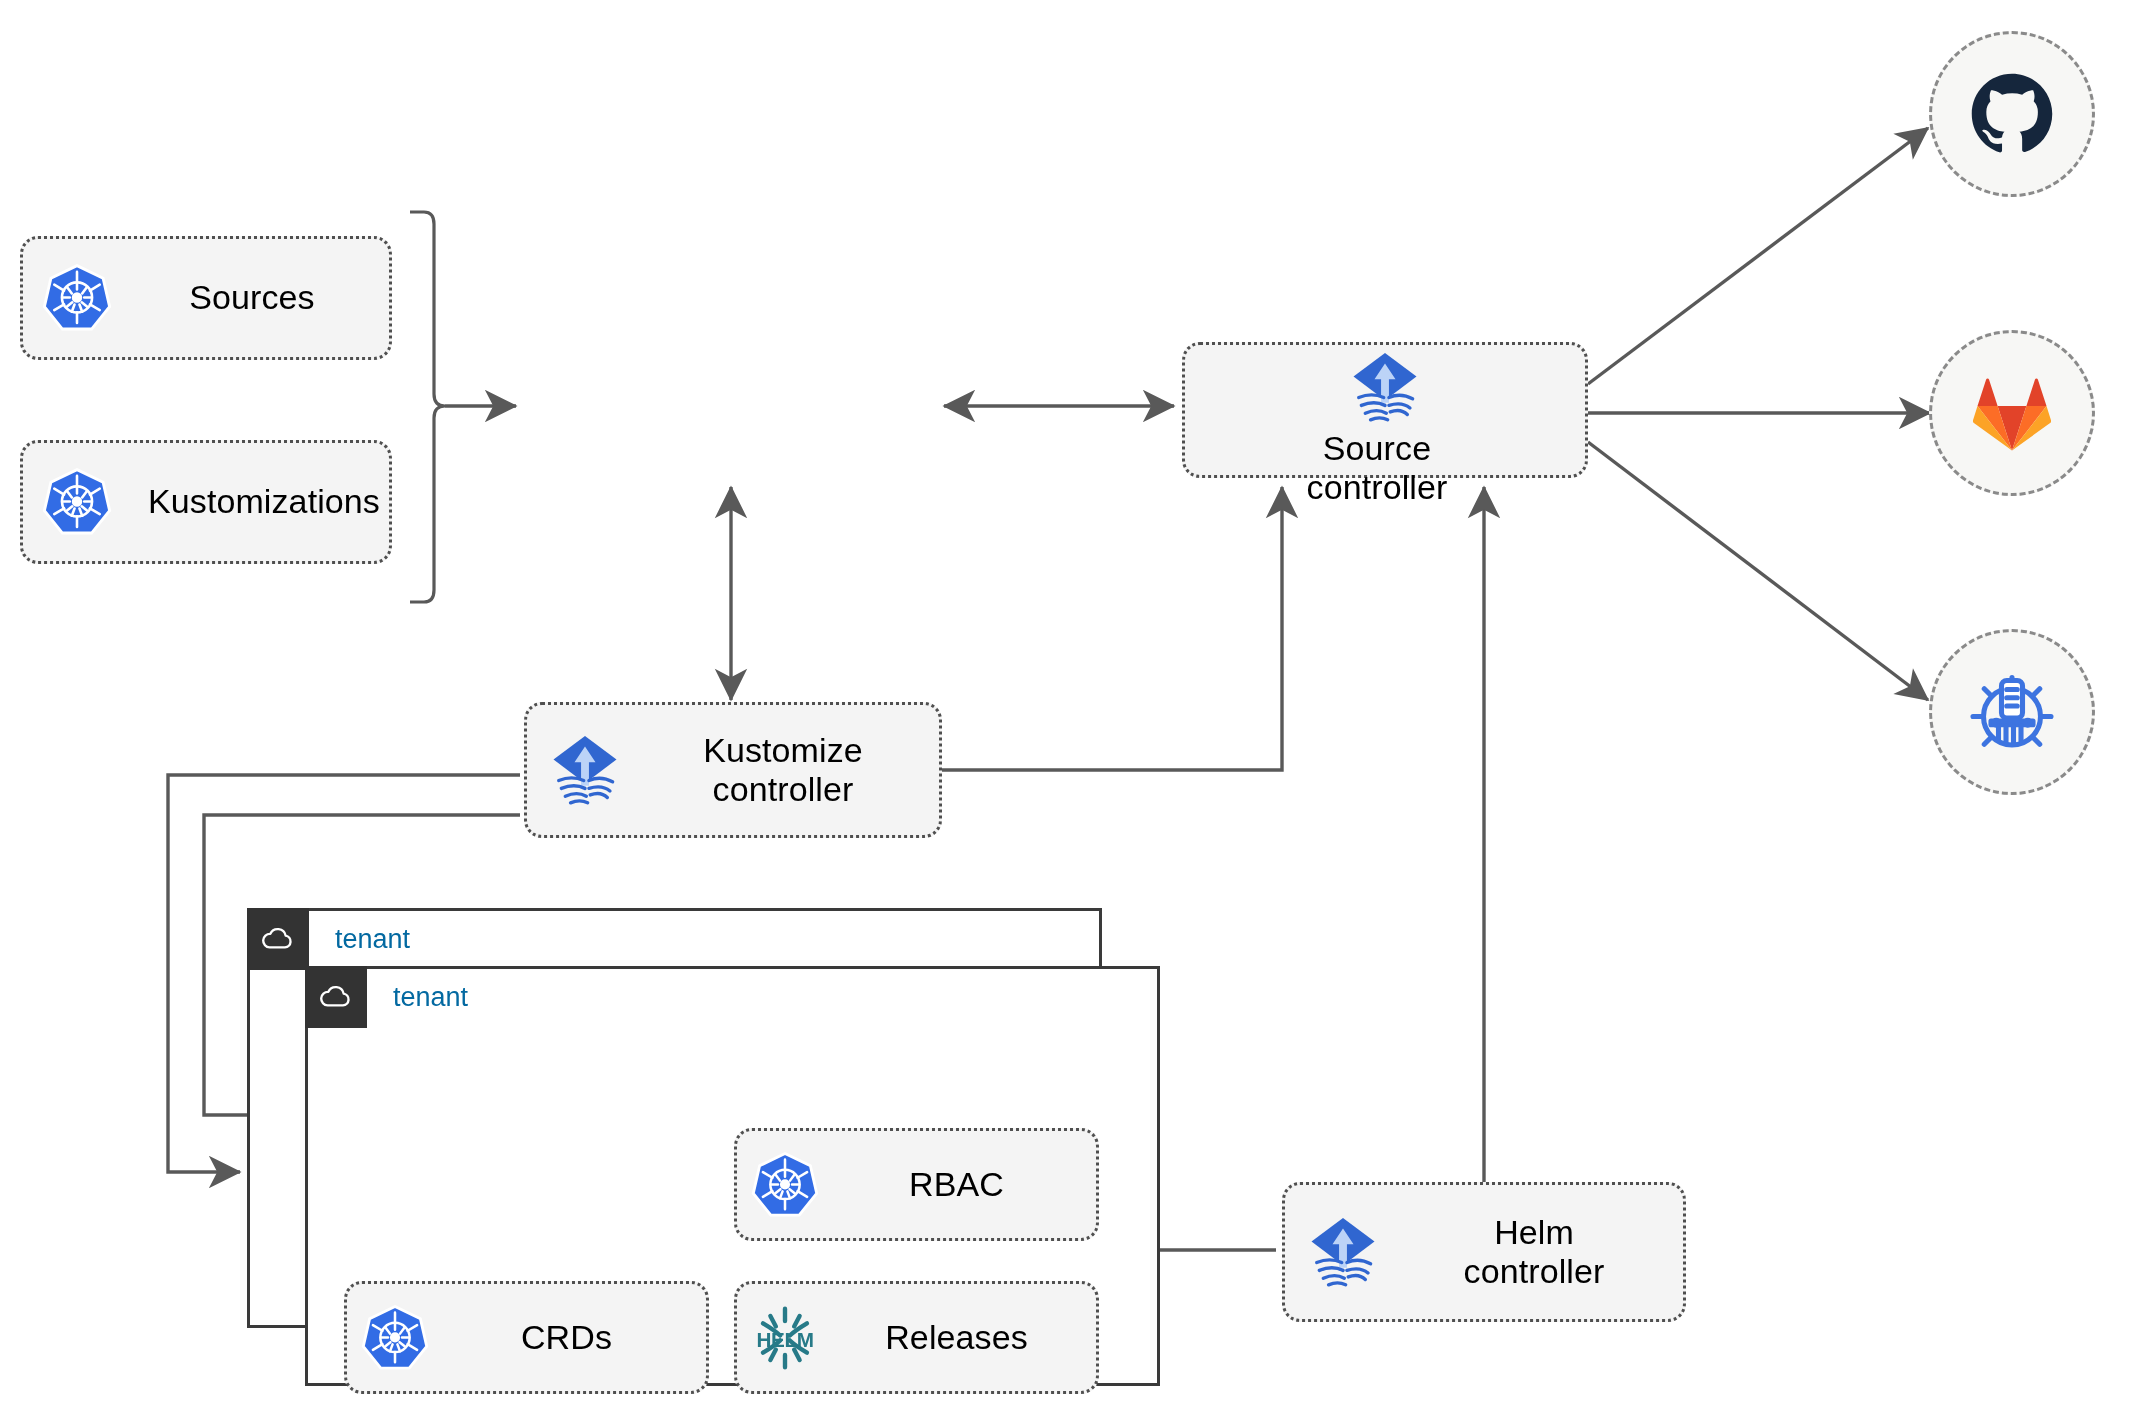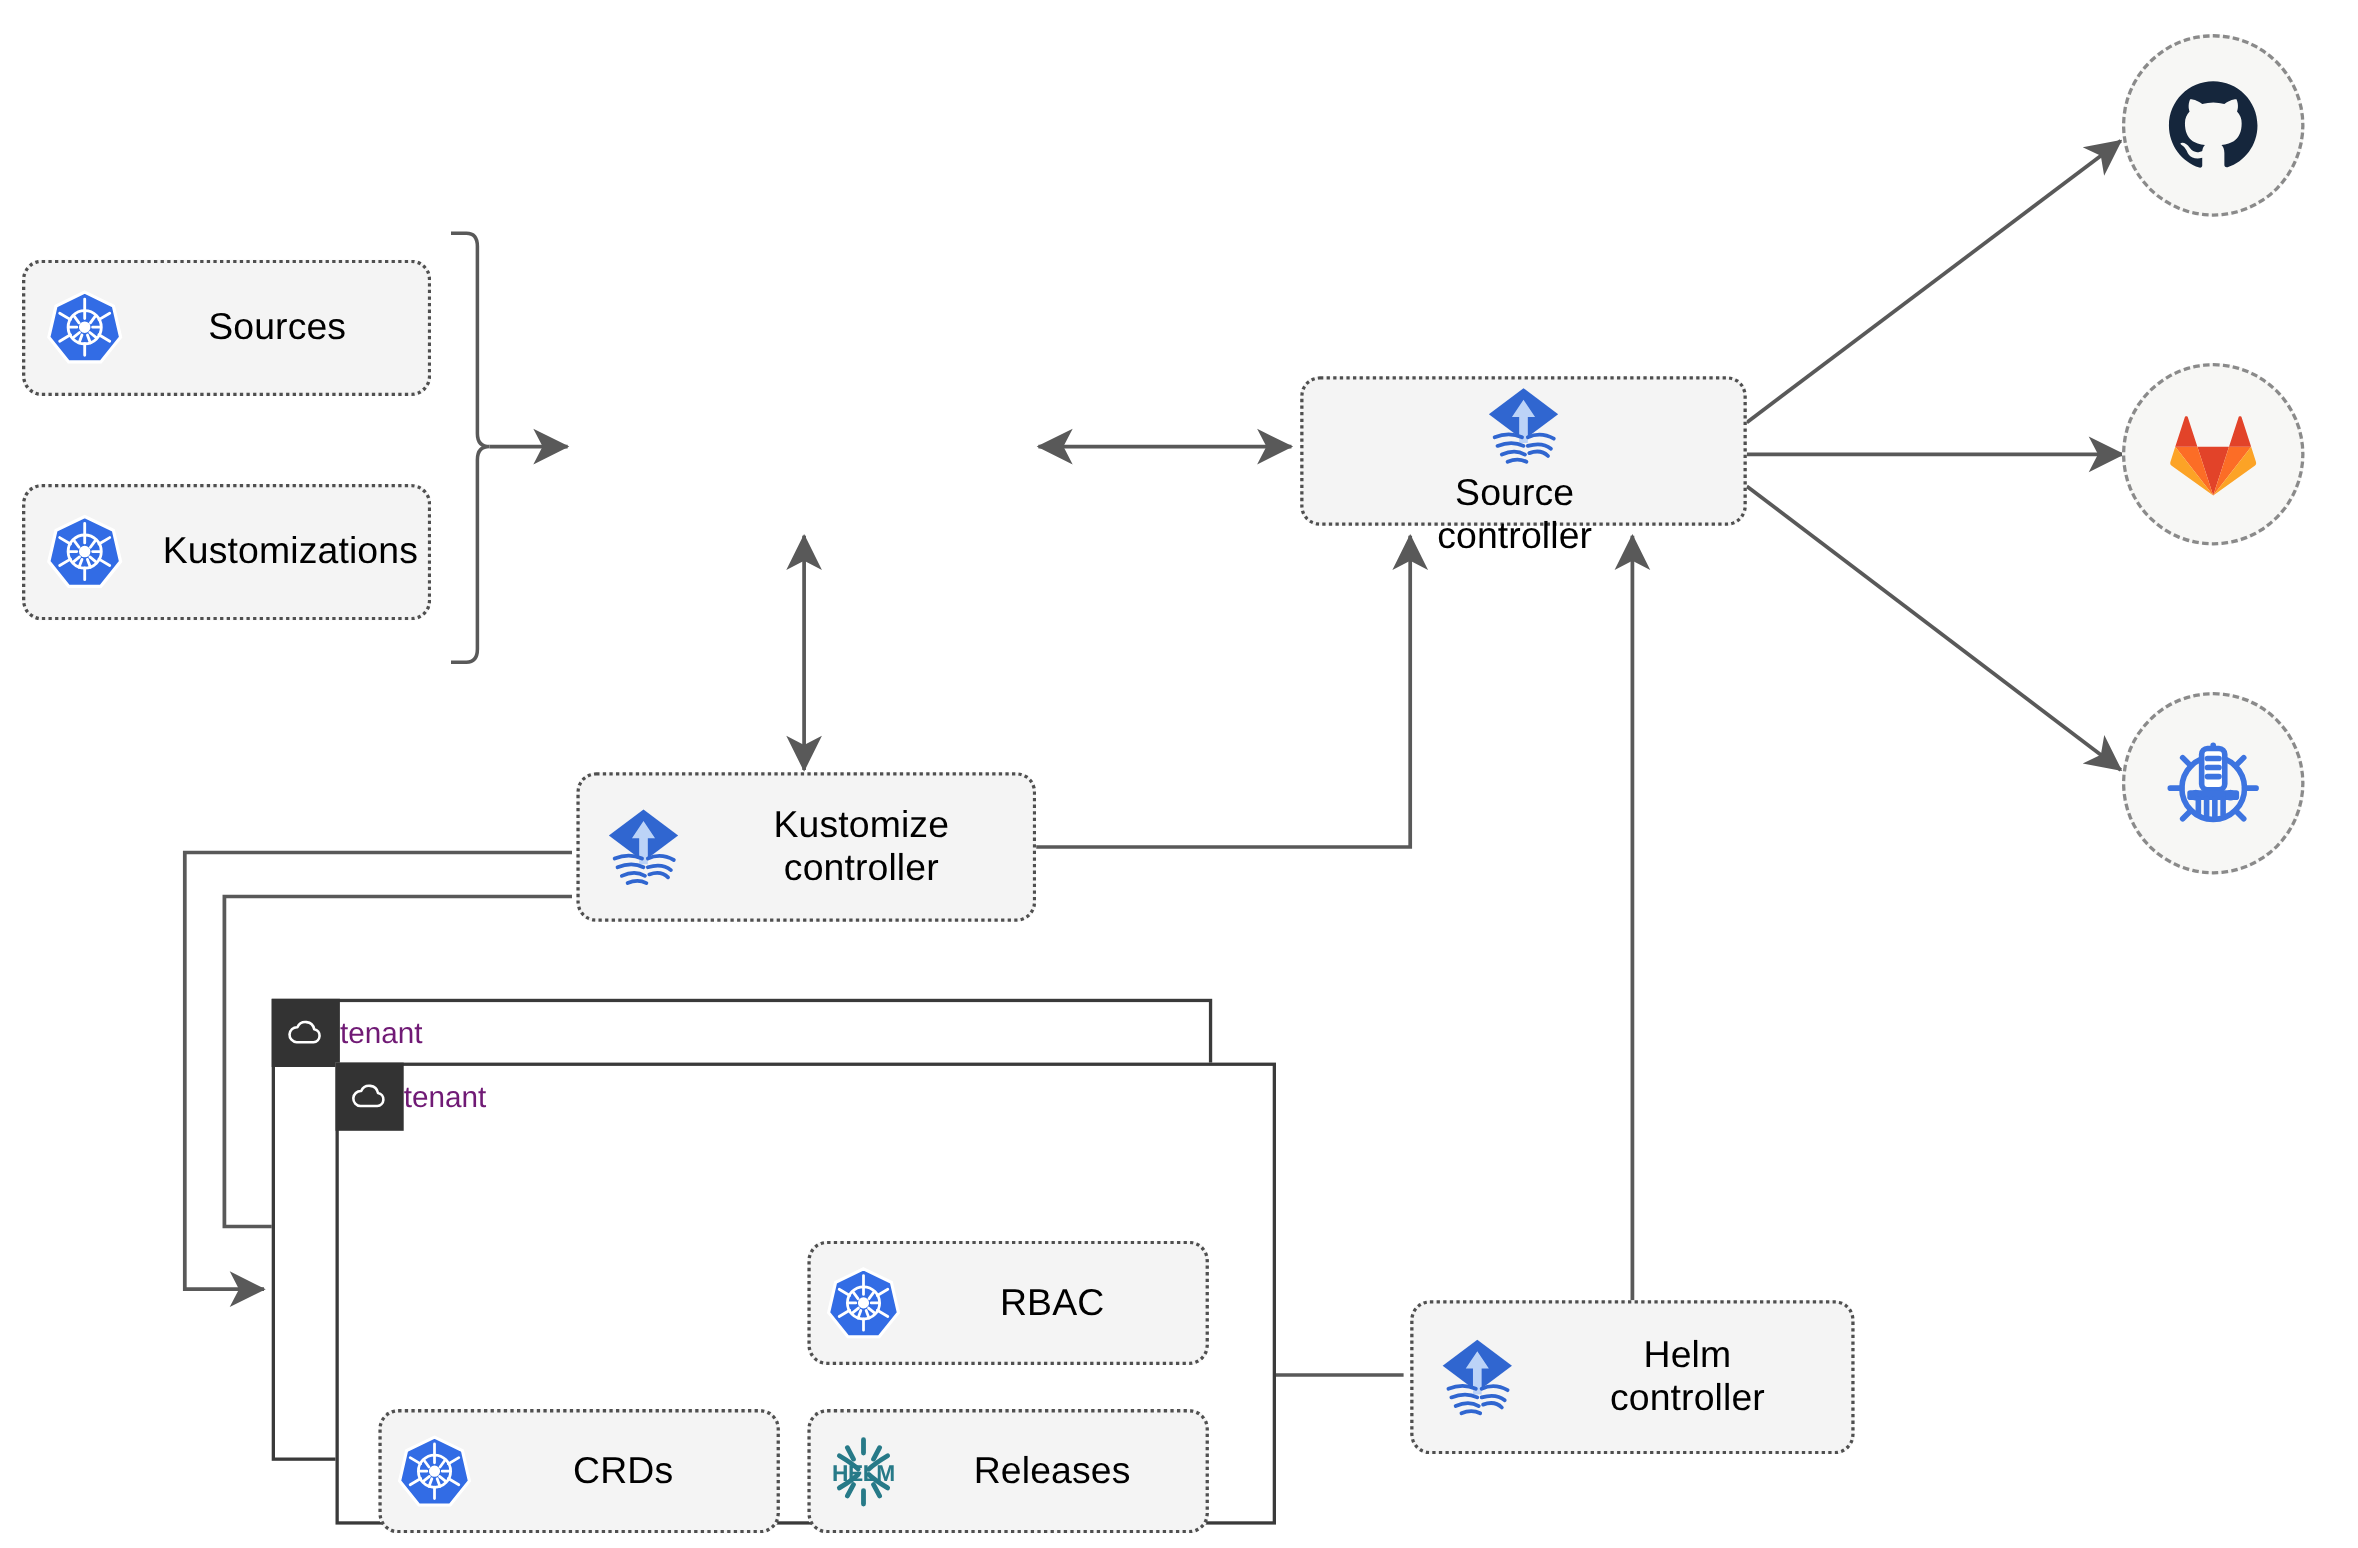--- a/index.html
+++ b/index.html
@@ -41,21 +41,21 @@
   }
   .tenant-tab{
     position:absolute;left:-3px;top:-3px;height:62px;
     display:flex;align-items:center;background:transparent;
   }
   .tenant-badge{
     width:62px;height:62px;background:#333333;
     display:flex;align-items:center;justify-content:center;flex:0 0 auto;
   }
   .tenant-name{
-    font-size:27px;color:#701a75;white-space:nowrap;text-align:right;
+    font-size:27px;color:#0369a1;padding-left:26px;white-space:nowrap;text-align:right;
   }
 </style>
 </head>
 <body>
 
 <div id="canvas">
 
   <svg class="edges" viewBox="0 0 2144 1407">
     <defs>
       <marker id="ah" viewBox="0 0 12 12" refX="10.5" refY="6" markerWidth="11" markerHeight="11" orient="auto-start-reverse">

